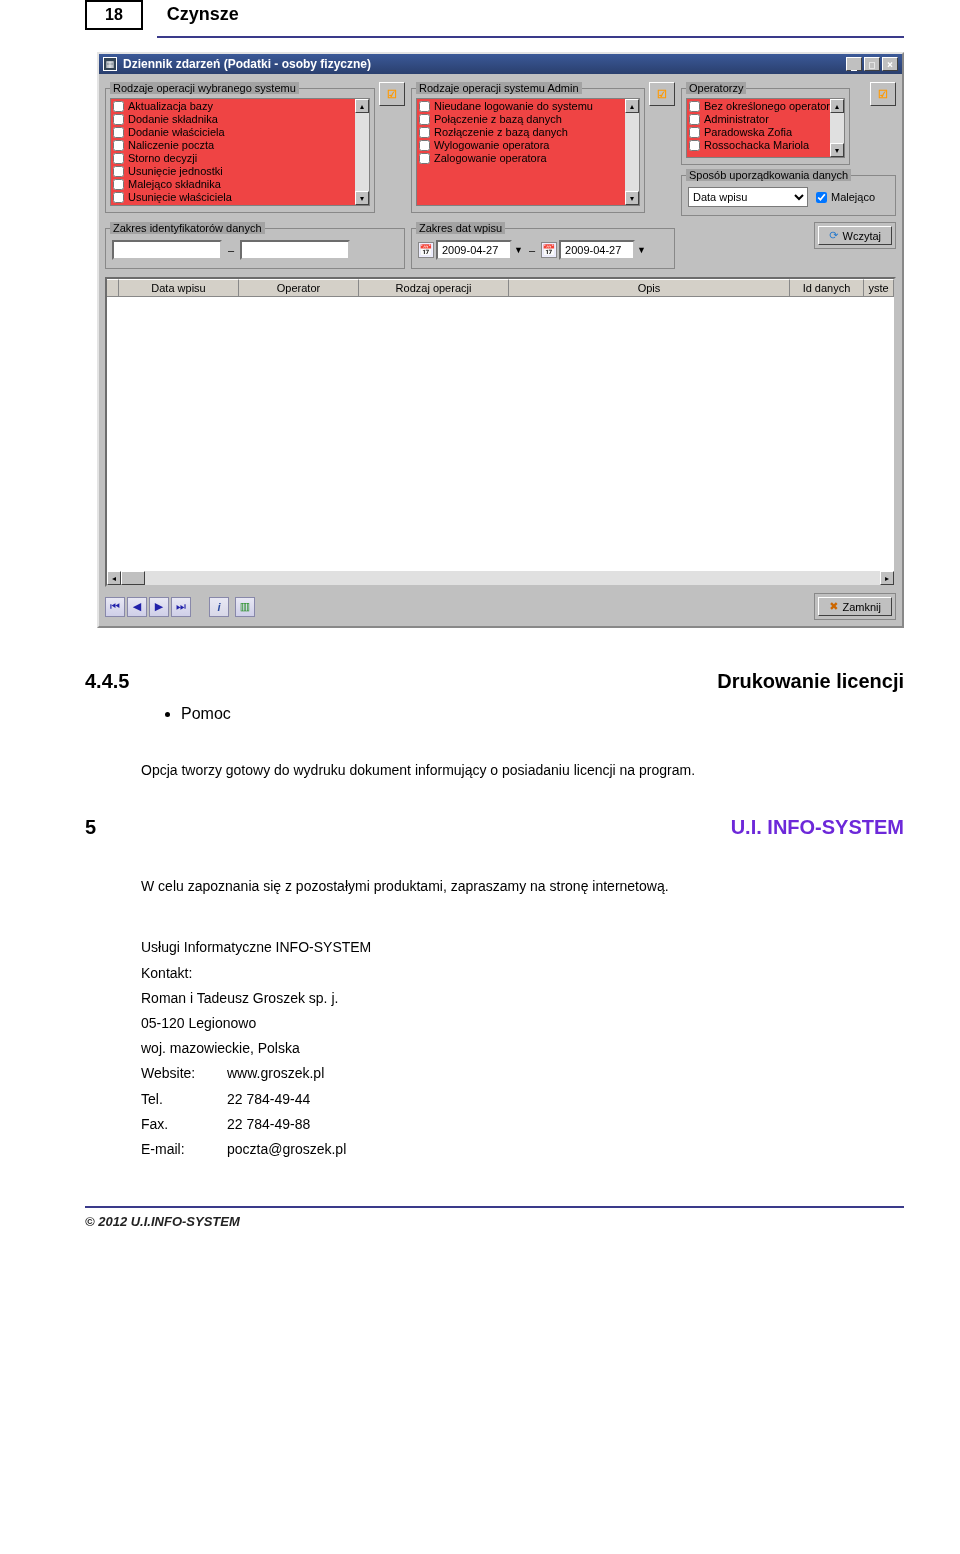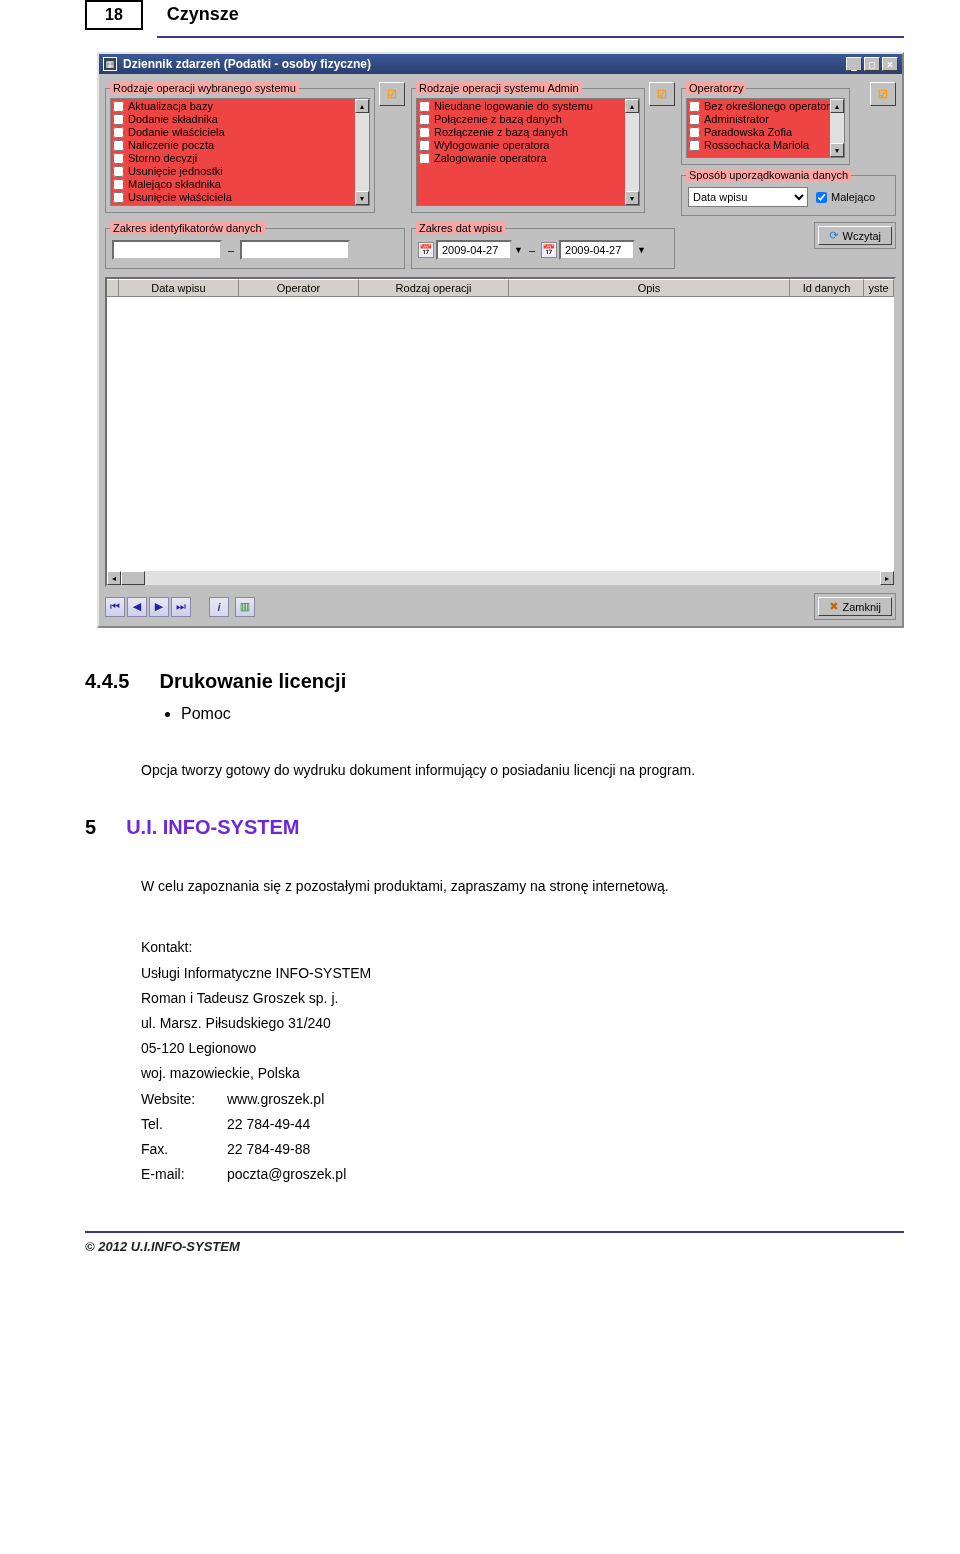--- a/index.html
+++ b/index.html
@@ -12,21 +12,21 @@
   
   .app-window { background: #c0c0c0; border: 2px solid #888; border-top-color: #e4e4e4; border-left-color: #e4e4e4; margin-left: 12px; margin-right: 0; font-size: 11px; }
   .titlebar { background: linear-gradient(#3b5998, #2a3f6e); color: #fff; display: flex; align-items: center; padding: 2px 4px; height: 20px; }
   .titlebar .sysicon { width: 14px; height: 14px; background: #345; border: 1px solid #fff; margin-right: 6px; display: flex; align-items: center; justify-content: center; font-size: 9px; }
   .titlebar .title-text { font-weight: bold; font-size: 12px; flex: 1; }
   .winbtns { display: flex; gap: 2px; }
   .winbtn { width: 16px; height: 14px; background: #c0c0c0; border: 1px solid #404040; border-top-color: #fff; border-left-color: #fff; display: flex; align-items: center; justify-content: center; font-size: 10px; font-weight: bold; font-family: monospace; }
   .dlg-body { padding: 8px 6px 6px; }
   .group-row { display: flex; gap: 6px; }
   fieldset { border: 1px solid #888; padding: 4px 4px 6px; position: relative; }
-  fieldset > legend { padding: 0 3px; font-size: 11px; background: #fca5a5; }
+  fieldset > legend { padding: 0 3px; font-size: 11px; background: #a3a3a3; }
   .checklist { border: 1px solid #808080; background: #ef4444; height: 108px; overflow: hidden; position: relative; }
   .checklist-inner { padding: 1px 2px; }
   .chk-item { display: flex; align-items: center; gap: 4px; font-size: 11px; line-height: 13px; white-space: nowrap; }
   .chk-item input { width: 11px; height: 11px; }
   .scroll-v { position: absolute; right: 0; top: 0; bottom: 0; width: 14px; background: #d4d0c8; display: flex; flex-direction: column; }
   .scroll-btn { height: 14px; background: #c0c0c0; border: 1px solid #404040; border-top-color: #fff; border-left-color: #fff; font-size: 8px; display: flex; align-items: center; justify-content: center; }
   .scroll-track { flex: 1; background: #e0e0e0; }
   .sel-btn { width: 26px; height: 24px; background: #c0c0c0; border: 1px solid #404040; border-top-color: #fff; border-left-color: #fff; display: flex; align-items: center; justify-content: center; color: #f90; font-weight: bold; }
   .col-left { flex: 0 0 300px; display: flex; gap: 4px; align-items: flex-start; }
   .col-mid  { flex: 0 0 264px; display: flex; gap: 4px; align-items: flex-start; }
@@ -52,21 +52,21 @@
   .footer-row { display: flex; align-items: center; margin-top: 6px; gap: 6px; }
   .nav-btns { display: flex; gap: 2px; }
   .nav-btn { width: 20px; height: 20px; background: linear-gradient(#e8e8f4,#cfcfe8); border: 1px solid #88a; display: flex; align-items: center; justify-content: center; color: #22a; font-size: 11px; }
   .nav-btn.info { background: linear-gradient(#e8e8f4,#d8d8e8); color: #2a4aa0; font-style: italic; font-weight: bold; }
   .nav-btn.data { color: #1a8a1a; }
   .spacer { flex: 1; }
   .zamknij-wrap { border: 1px solid #888; padding: 3px; display: flex; }
   .zamknij-btn { display: flex; align-items: center; gap: 4px; background: #c0c0c0; border: 1px solid #404040; border-top-color: #fff; border-left-color: #fff; padding: 2px 10px; font-size: 11px; }
   
   .sec { margin-top: 42px; }
-  .sec-h { display: flex; align-items: baseline; gap: 18px; margin-bottom: 12px; }
+  .sec-h { display: flex; align-items: baseline; gap: 27px; margin-bottom: 12px; justify-content: space-between; }
   .sec-num { font-size: 20px; font-weight: bold; font-family: Arial; }
   .sec-title { font-size: 20px; font-weight: bold; padding-left: 12px; }
   .sec-title.navy { color: #6d28d9; }
   .bullet-list { list-style: disc; margin-left: 96px; margin-top: 8px; margin-bottom: 12px; }
   .body-text { font-size: 14px; line-height: 1.55; margin-left: 56px; margin-right: 8px; margin-top: 37px; }
   .contact-block { margin-left: 56px; margin-top: 38px; font-size: 14px; line-height: 1.8; }
   .kv { display: flex; gap: 14px; }
   .kv .k { width: 72px; }
   .footer-rule { border: none; border-top: 2px solid #3a3a8a; margin: 44px 0 6px; }
   .copyright { font-style: italic; font-size: 13px; font-weight: bold; color: #222; }
@@ -316,24 +316,23 @@
   </div>
 
   <div class="sec" style="margin-top:34px">
     <div class="sec-h">
       <span class="sec-num">5</span>
       <span class="sec-title navy">U.I. INFO-SYSTEM</span>
     </div>
     <p class="body-text">W celu zapoznania się z pozostałymi produktami, zapraszamy na stronę internetową.</p>
 
     <div class="contact-block">
+      <div>Usługi Informatyczne INFO-SYSTEM</div>
       <div>Kontakt:</div>
-      <div>Usługi Informatyczne INFO-SYSTEM</div>
       <div>Roman i Tadeusz Groszek sp. j.</div>
-      <div>ul. Marsz. Piłsudskiego 31/240</div>
       <div>05-120 Legionowo</div>
       <div>woj. mazowieckie, Polska</div>
       <div class="kv">
           <span class="k">Website:</span>
           <span>www.groszek.pl</span>
         </div>
       <div class="kv">
           <span class="k">Tel.</span>
           <span>22 784-49-44</span>
         </div>

